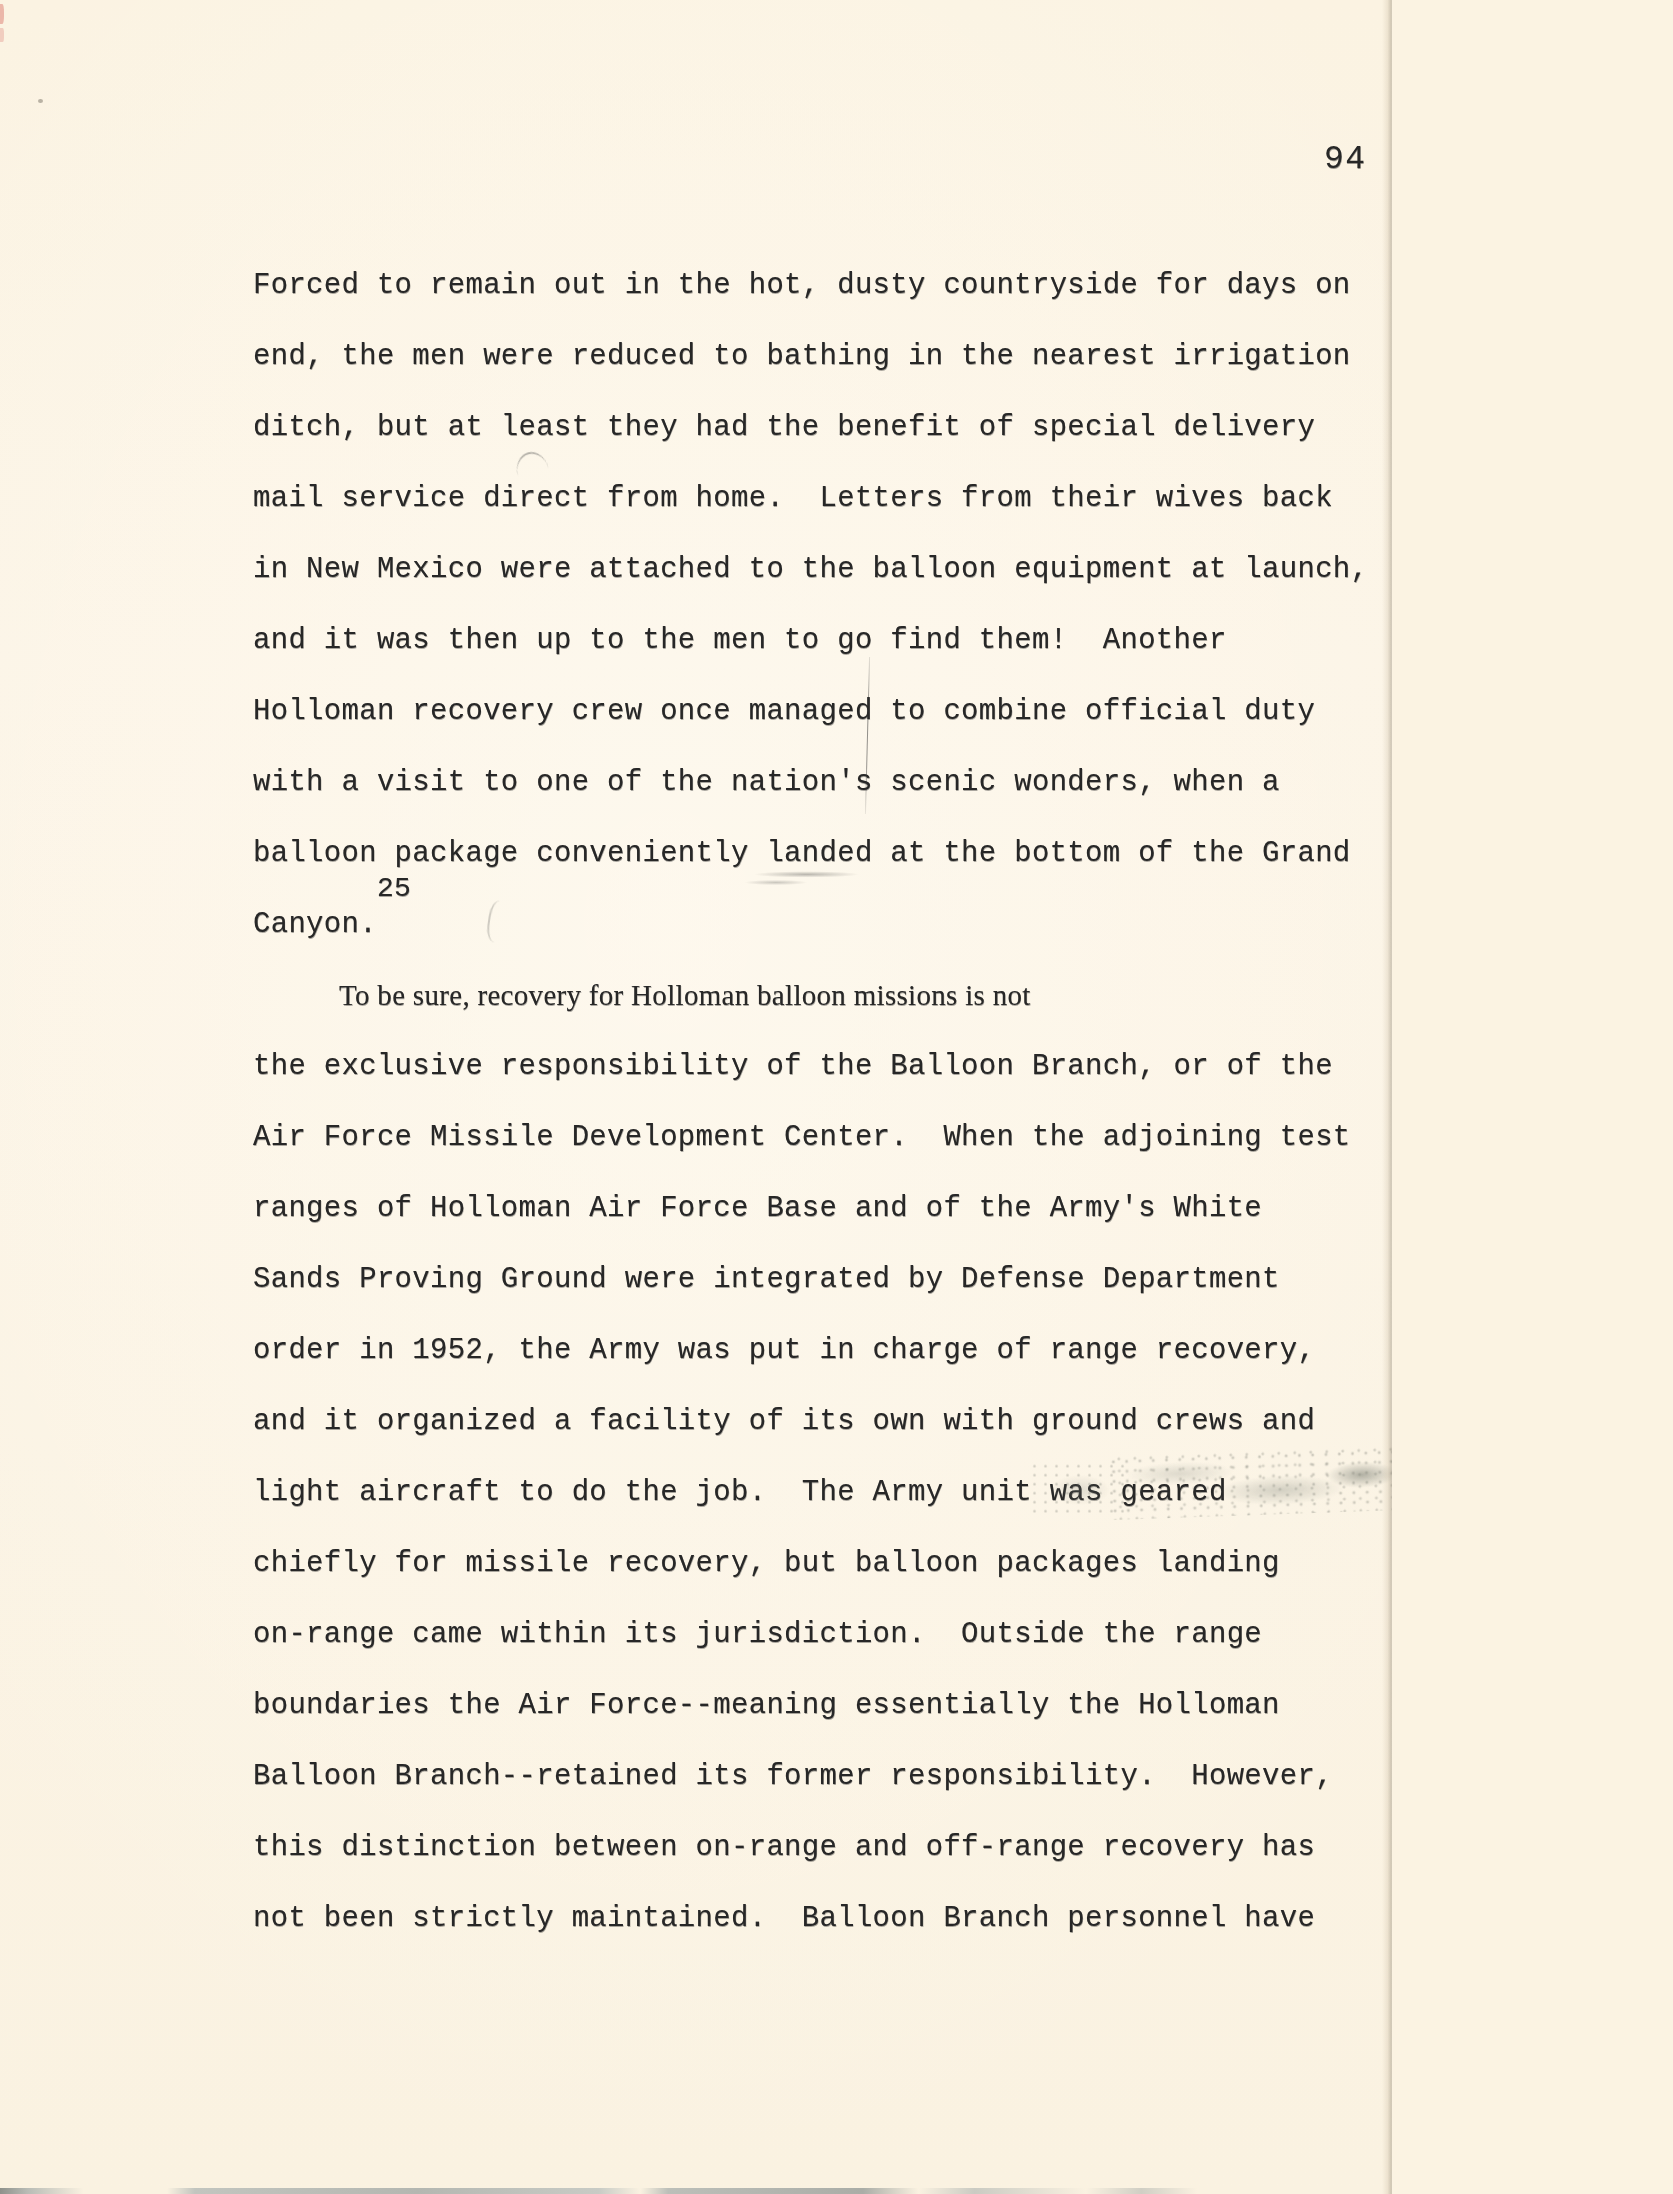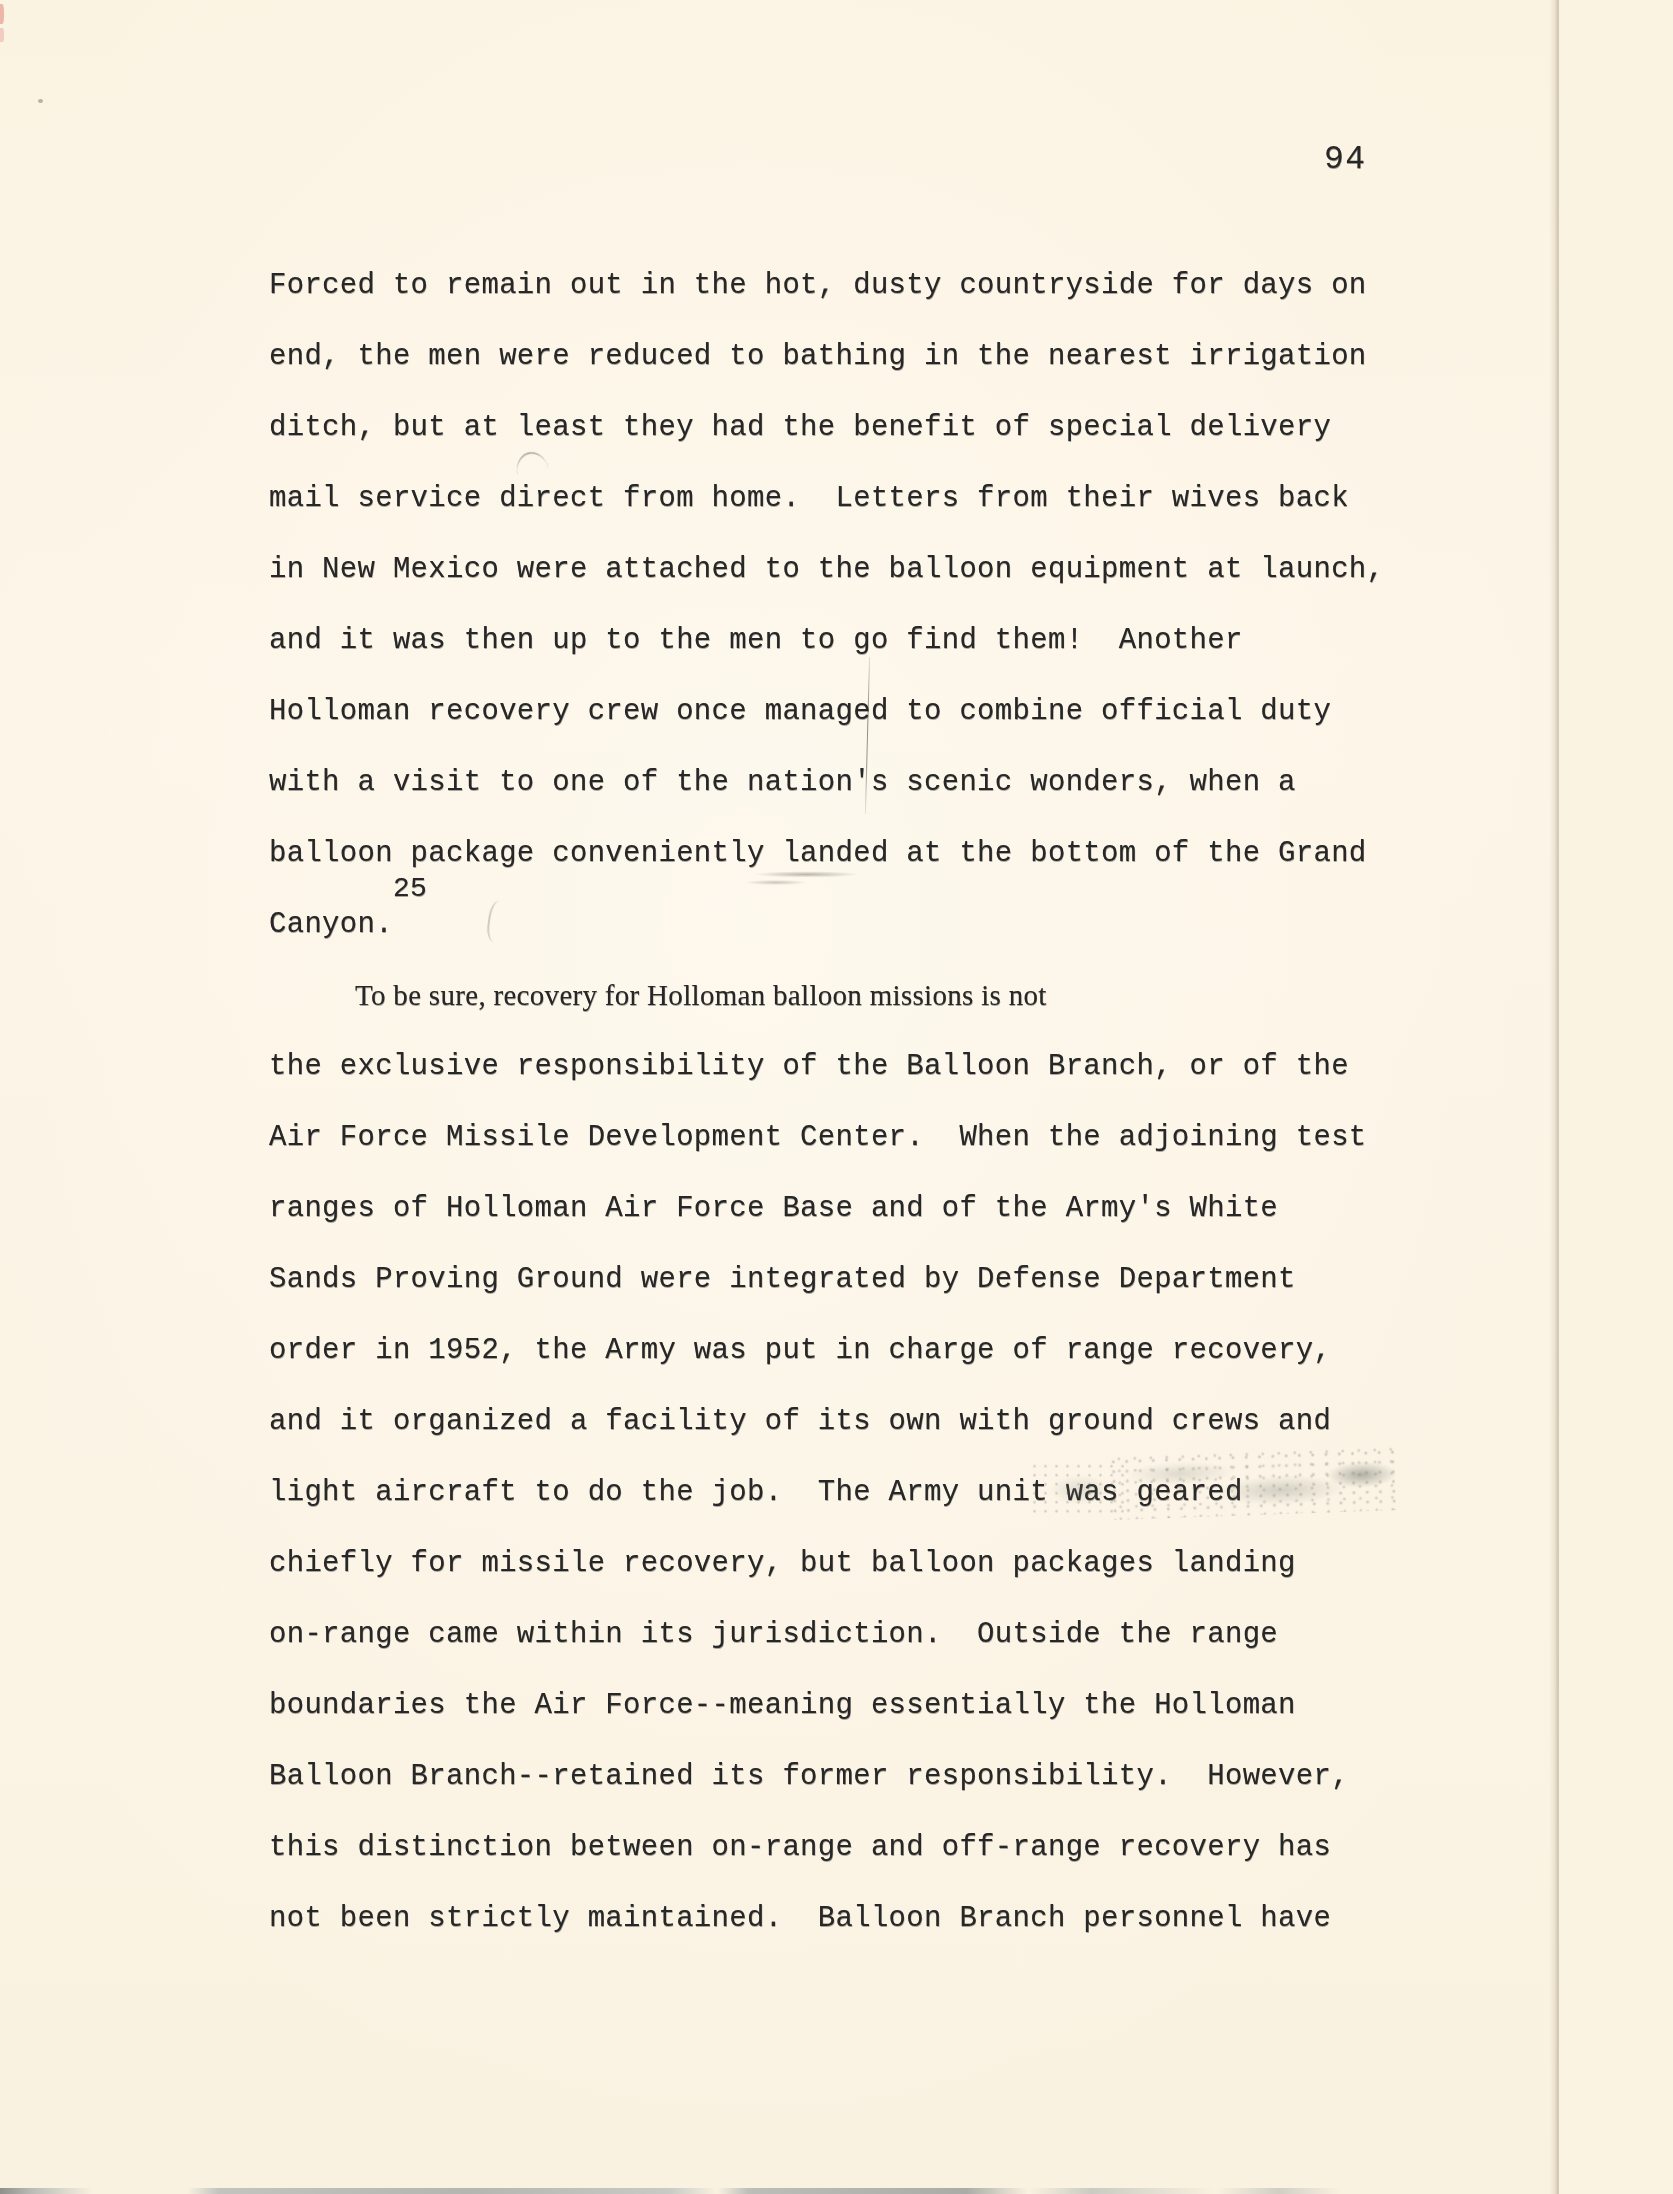--- a/index.html
+++ b/index.html
@@ -2,21 +2,21 @@
 <html style="font-size:11px"><head>
 <meta charset="utf-8">
 <style>
   html, body {
     margin: 0;
     padding: 0;
     background: #fbf3e2;
   }
   .page {
     position: relative;
-    width: 1559px;
+    width: 1392px;
     height: 2194px;
     background:
       radial-gradient(ellipse 1255px 1674px at 48% 42%, rgba(255,252,244,.55), rgba(255,252,244,0) 75%),
       linear-gradient(180deg, #fbf3e2 0%, #fcf4e6 30%, #faf2e1 100%);
     overflow: hidden;
     font-family: "Liberation Mono", "DejaVu Sans Mono", monospace;
     color: #272727;
   }
 
   
@@ -44,21 +44,21 @@
     position: absolute;
     left: 1324px; top: 141px;
     font-size: 33px;
     letter-spacing: 1.4px;
     text-shadow: 0.4px 0.6px 0 rgba(30,30,30,.45);
   }
 
   
   .text-lines {
     position: absolute;
-    left: 269px; top: 250px;
+    left: 253px; top: 250px;
     width: 1172px;
     white-space: pre;
     font-size: 29px;
     letter-spacing: 0.3px;
     text-shadow: 0.4px 0.5px 0 rgba(35,35,35,.38), -0.1px 0 0 rgba(35,35,35,.18);
   }
   .line {
     height: 71px;
     line-height: 71px;
   }

